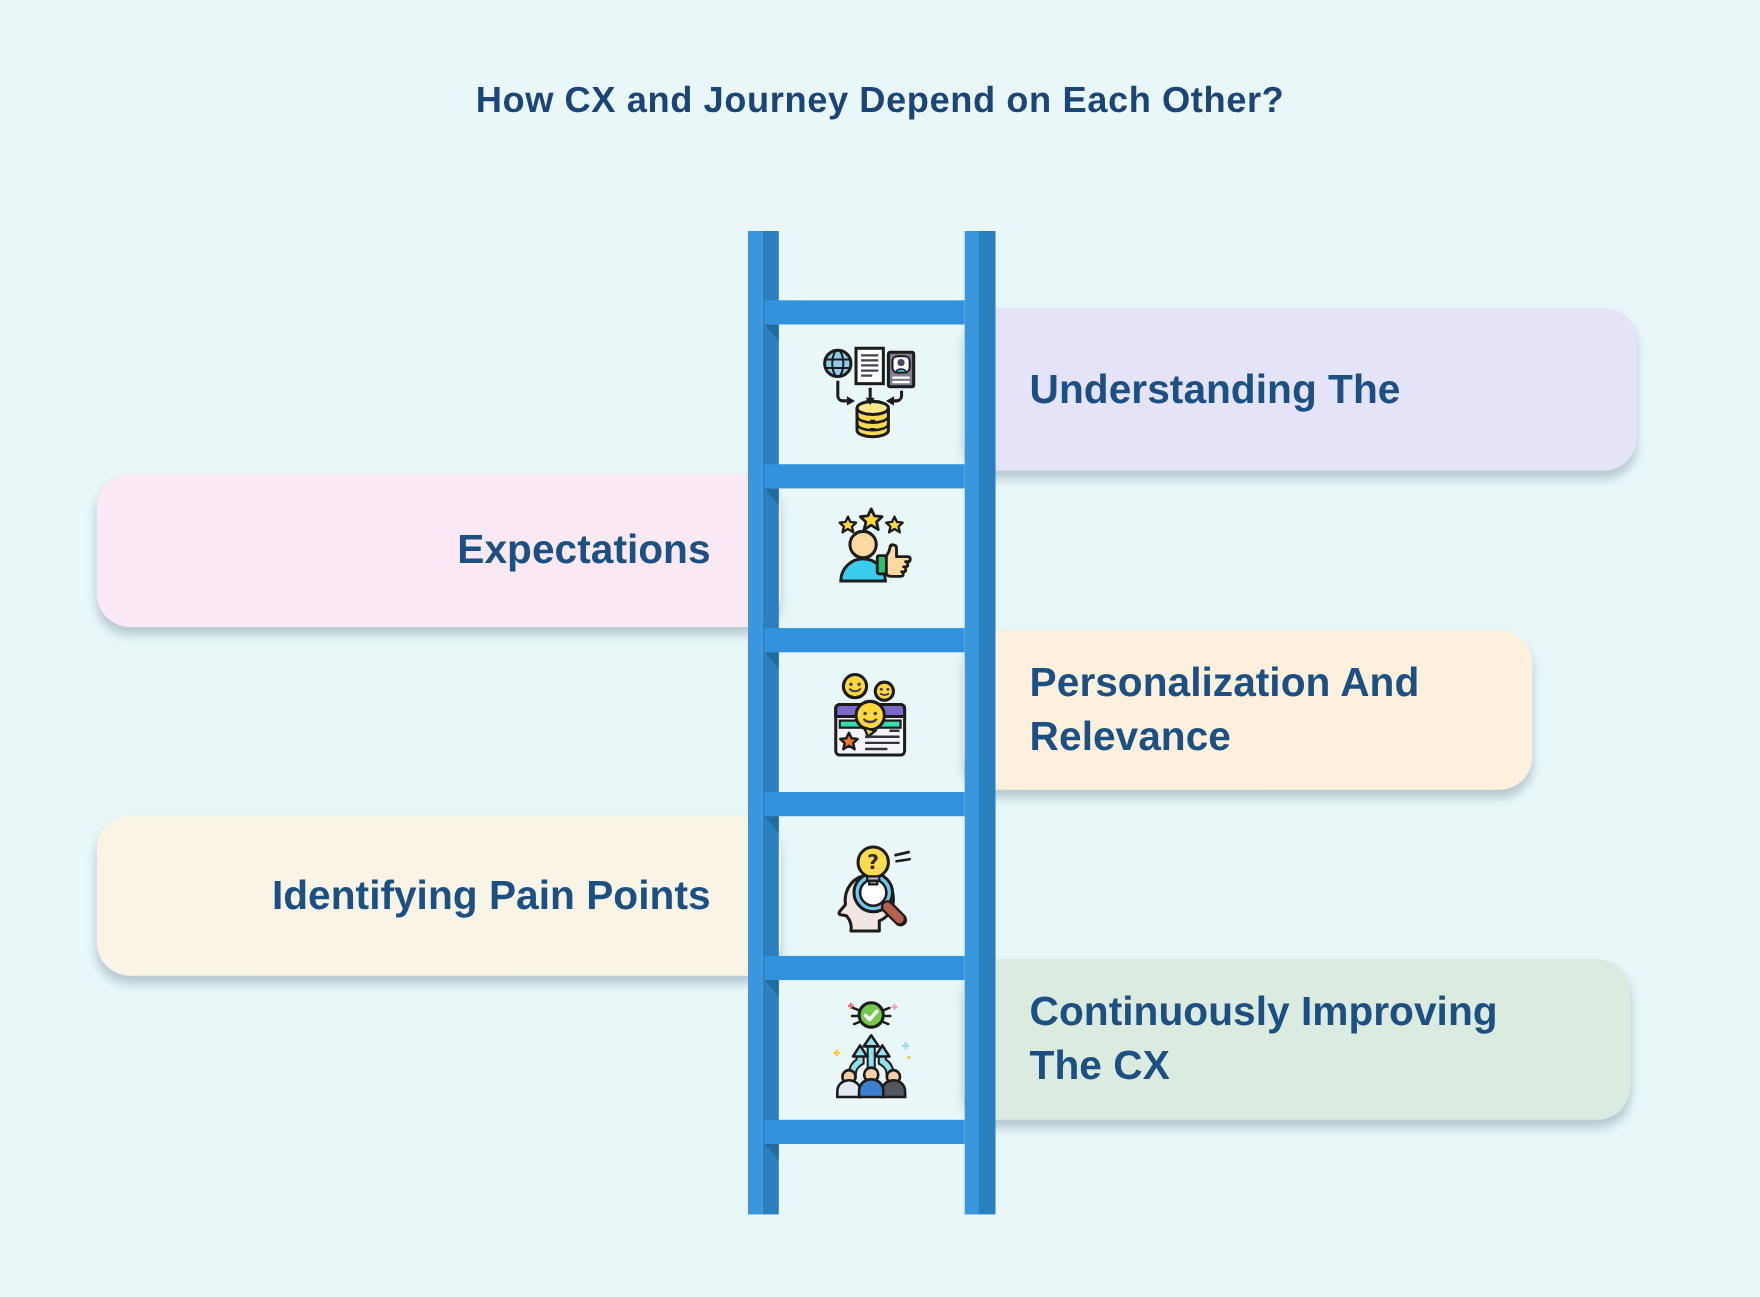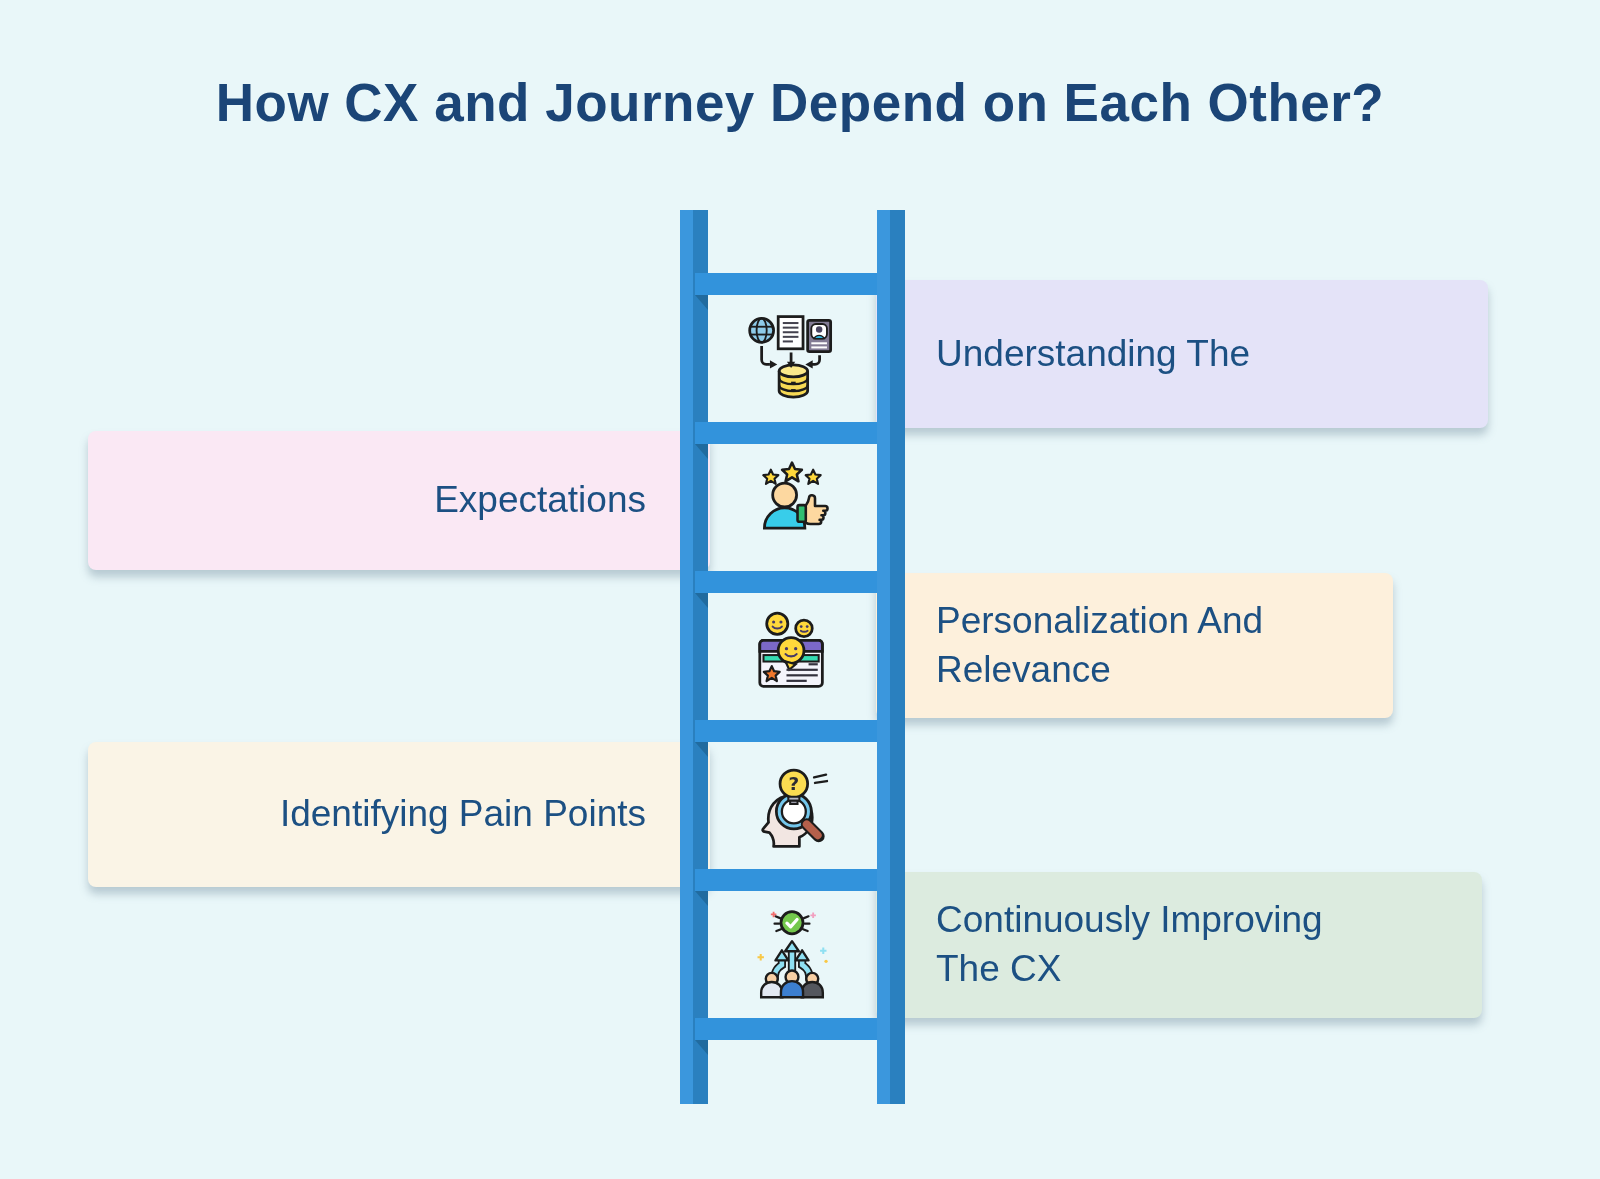--- a/index.html
+++ b/index.html
@@ -8,38 +8,38 @@
     width:1600px;height:1179px;
     background:#e9f7f9;
     overflow:hidden;
     font-family:"Liberation Sans", sans-serif;
   }
   .title{
     position:absolute;
     top:72px;left:0;width:100%;
     margin:0;
     text-align:center;
-    font-size:53px;
+    font-size:33px;
     font-weight:700;
     letter-spacing:.5px;
     color:#1b4577;
   }
   
   .card{
     position:absolute;
     box-sizing:border-box;
-    border-radius:8px;
+    border-radius:30px;
     display:flex;
     flex-direction:column;
     justify-content:center;
     z-index:1;
     box-shadow:0 7px 9px rgba(103,129,148,.38);
     color:#1c5083;
     font-size:37px;
-    font-weight:400;
+    font-weight:700;
     line-height:1.32;
   }
   .card span{display:block;}
   #card-1{left:876px;top:280px;width:612px;height:148px;background:#e4e3f8;padding-left:60px;}
   #card-2{left:88px;top:431px;width:622px;height:139px;background:#fae8f4;padding-right:64px;text-align:right;}
   #card-3{left:876px;top:573px;width:517px;height:145px;background:#fdf0dc;padding-left:60px;}
   #card-4{left:88px;top:722px;width:622px;height:145px;background:#faf4e6;padding-right:64px;text-align:right;margin-top:20px;}
   #card-5{left:876px;top:872px;width:606px;height:146px;background:#dcebdf;padding-left:60px;}
   
   .rail{position:absolute;top:210px;height:894px;z-index:2;}

